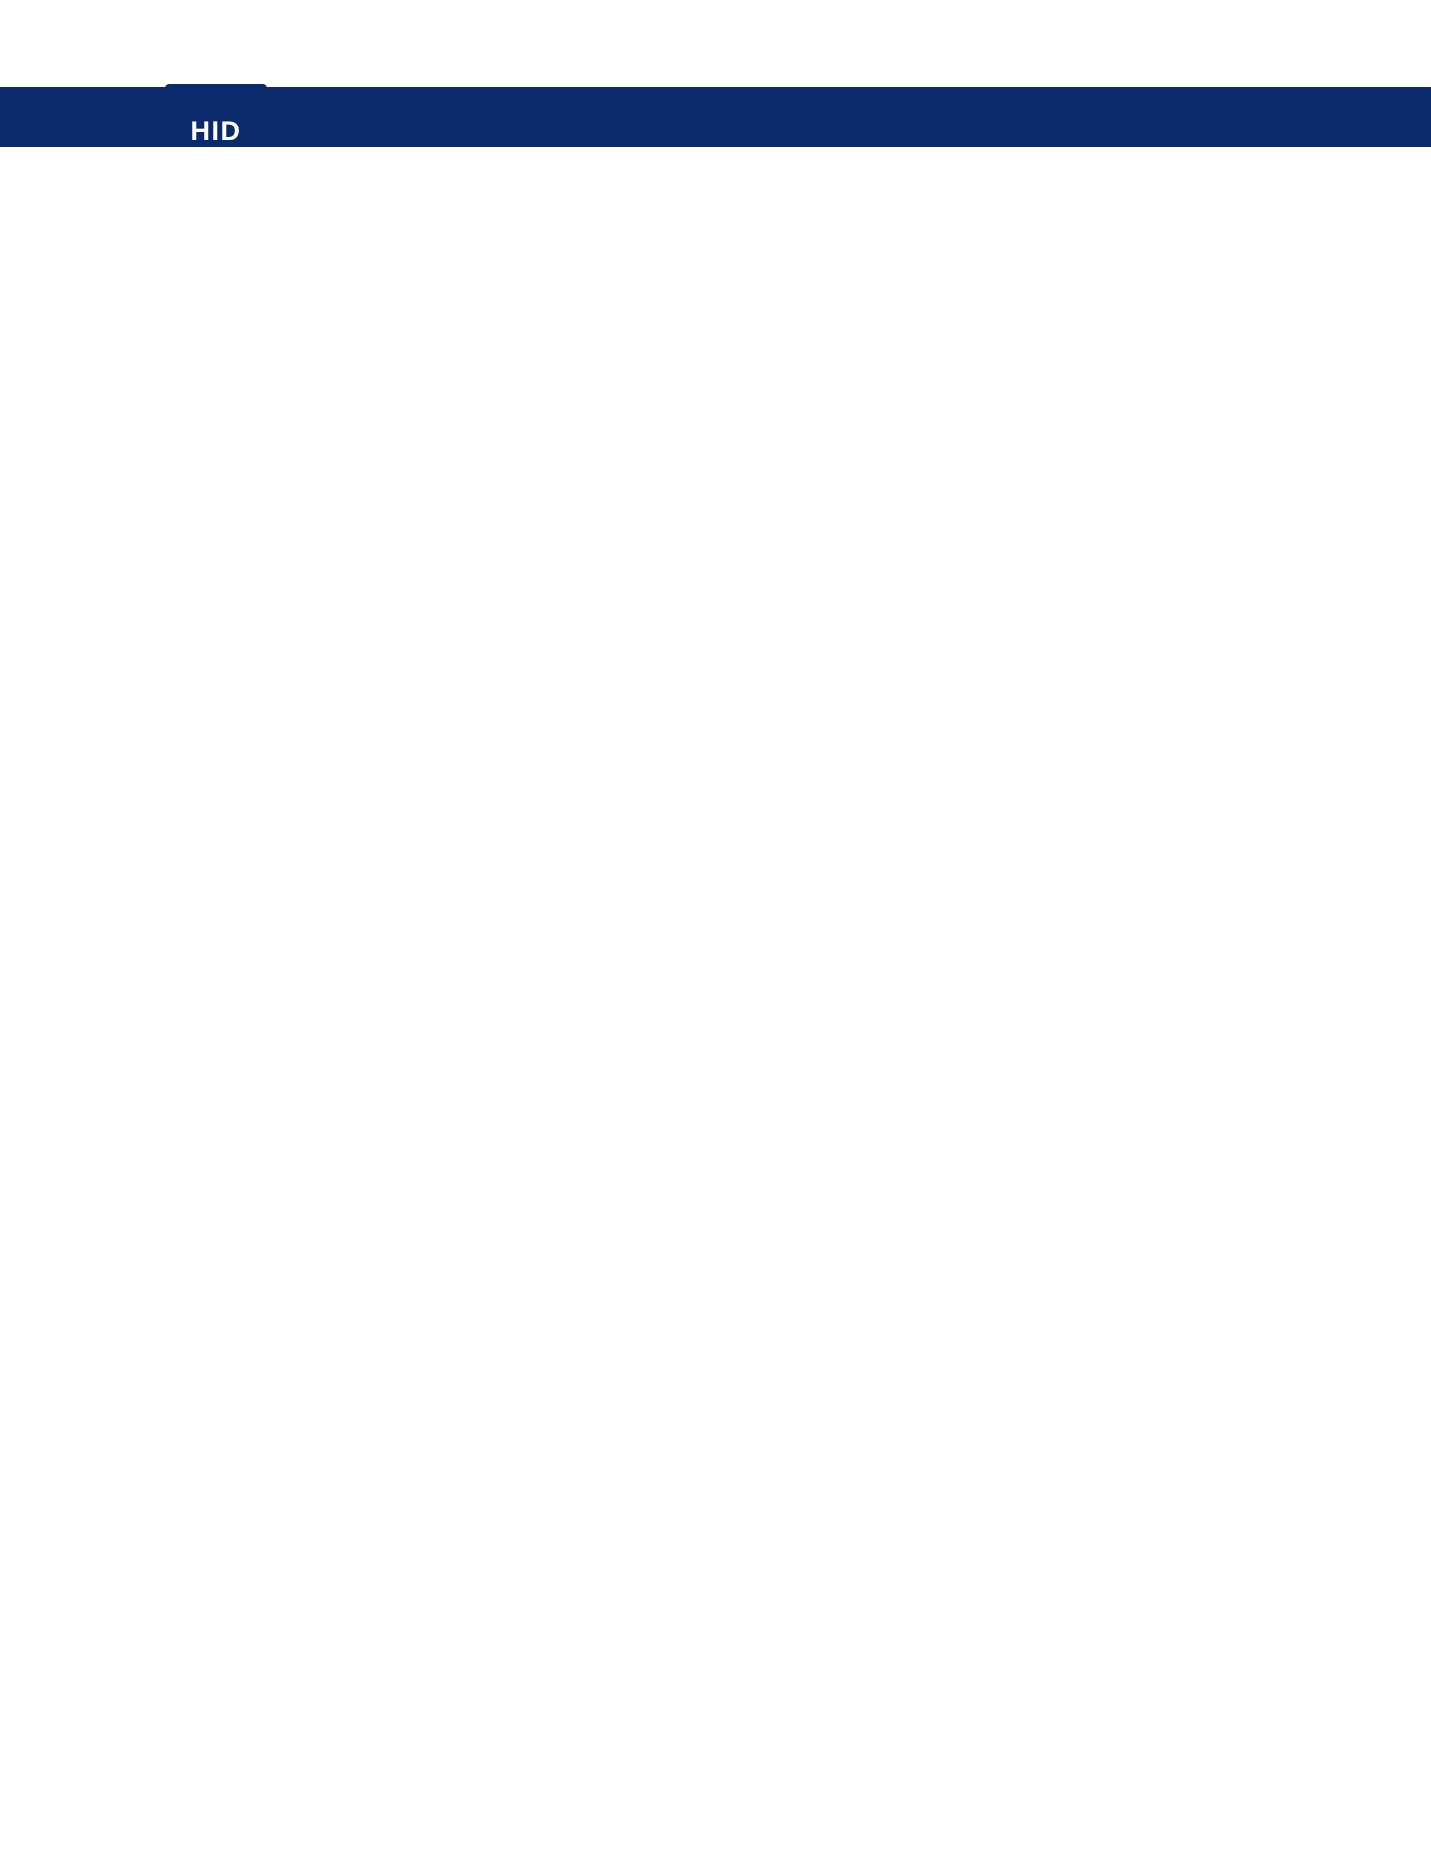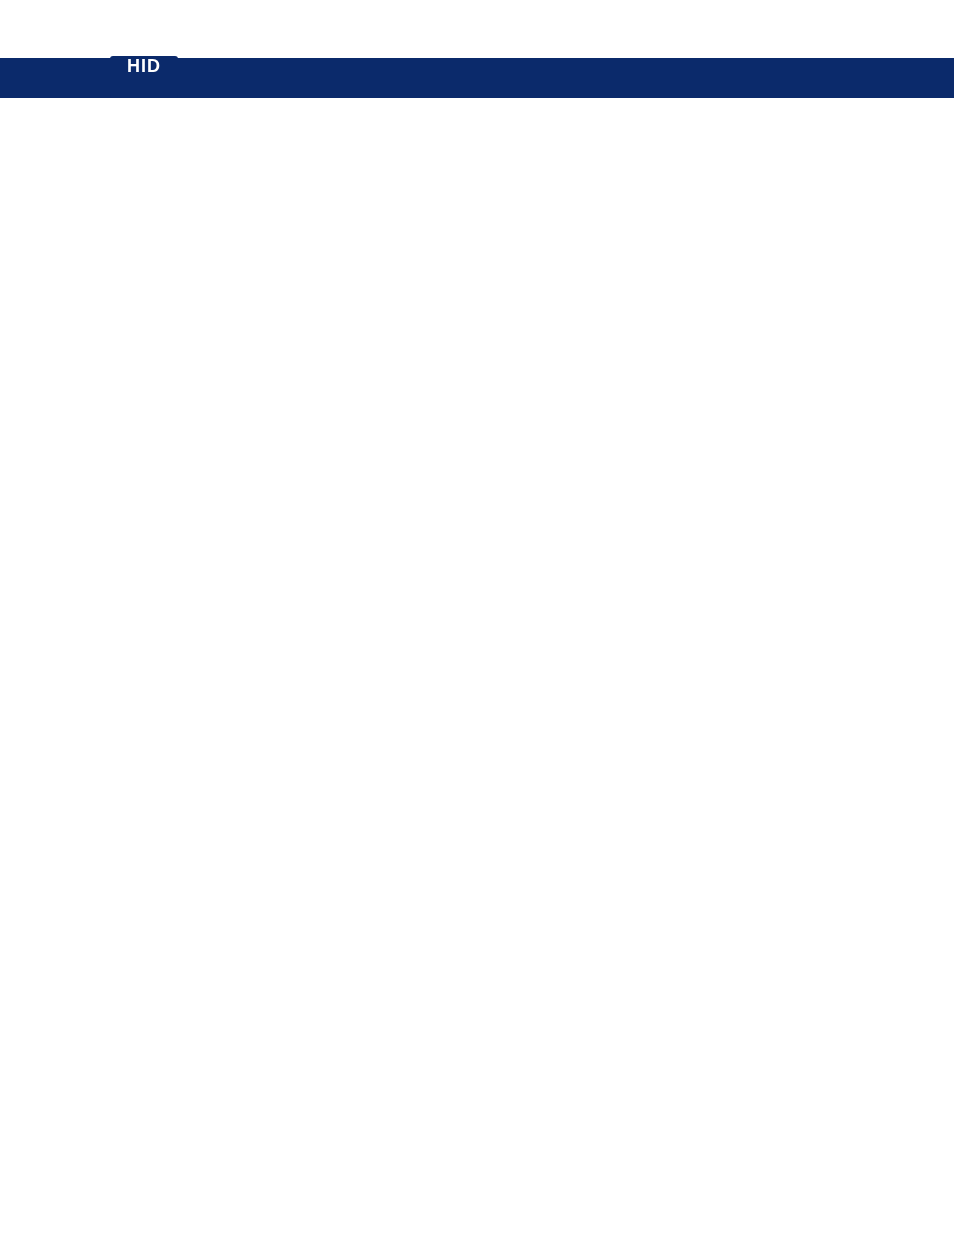--- a/index.html
+++ b/index.html
@@ -1,19 +1,19 @@
 <!DOCTYPE html>
 <html><head>
 <meta charset="utf-8">
 <style>
   * { box-sizing: border-box; margin: 0; padding: 0; }
   body { font-family: "Segoe UI", Tahoma, sans-serif; font-size: 11px; background: #fff; width: 954px; }
   .page { position: relative; width: 954px; }
   .header-bar { position: relative; height: 40px; background: #0b2a6b; margin-top: 58px; }
-  .logo-box { position: absolute; left: 110px; top: -2px; width: 68px; height: 42px; background: #0b2a6b; border-radius: 3px; display: flex; align-items: flex-start; justify-content: center; }
+  .logo-box { position: absolute; left: 110px; top: -2px; width: 68px; height: 42px; background: #0b2a6b; border-radius: 3px; display: flex; align-items: flex-end; justify-content: center; }
   .logo-text { color: #fff; font-weight: 900; font-size: 18px; letter-spacing: 1px; font-family: Arial, sans-serif; }
   .dialog { position: absolute; left: 179px; top: 223px; width: 553px; background: #e7eff9; border: 1px solid #8da9ce; }
   .dialog-title { display: flex; justify-content: space-between; align-items: center; padding: 4px 8px 6px 8px; color: #2a4d8f; font-size: 11px; }
   .close-x { color: #2a5aa8; font-weight: bold; cursor: pointer; }
   .tabs { padding: 0 8px; display: flex; gap: 2px; }
   .tab { padding: 3px 8px 4px 8px; border: 1px solid #8da9ce; border-bottom: none; background: #ecf2fa; color: #2a4d8f; border-radius: 3px 3px 0 0; font-size: 10.5px; cursor: pointer; }
   .tab.active { background: #4f87d6; color: #fff; border-color: #4f87d6; }
   .tab-body { margin: 0 8px; border: 1px solid #8da9ce; background: #f5f8fd; display: flex; height: 256px; }
   .left-col { flex: 1; position: relative; display: flex; }
   .left-inner { flex: 1; border-right: 1px solid #c4d4ea; overflow: hidden; position: relative; padding: 4px; }

